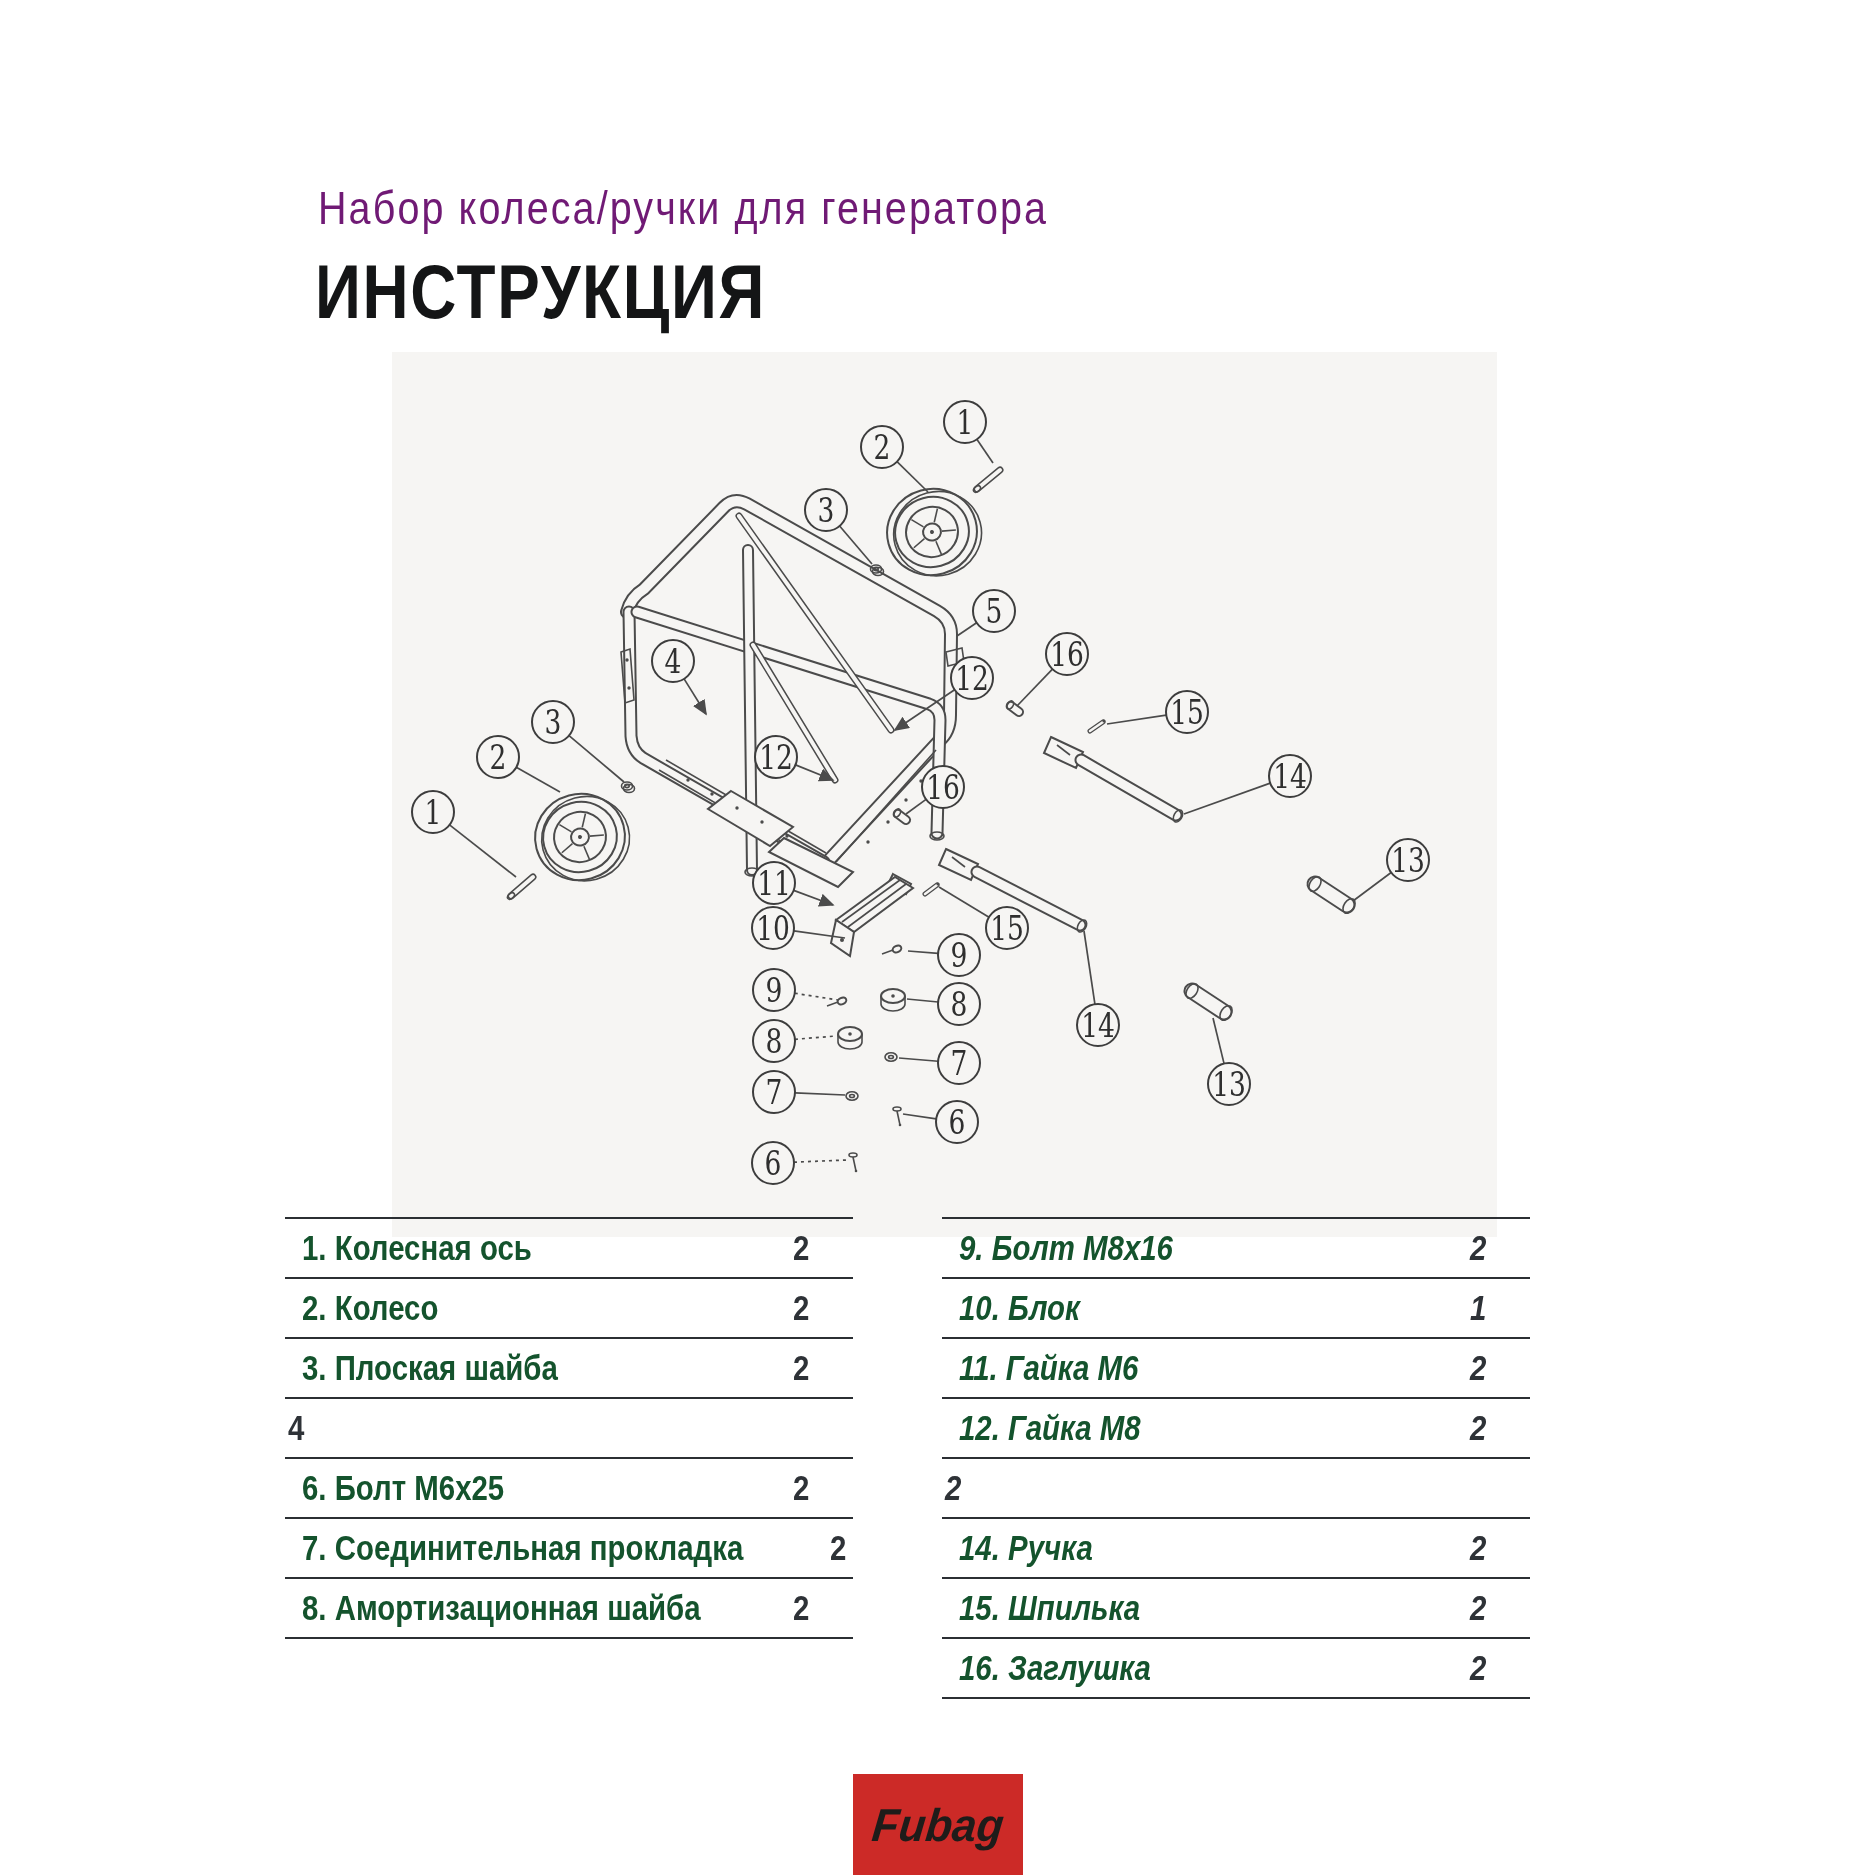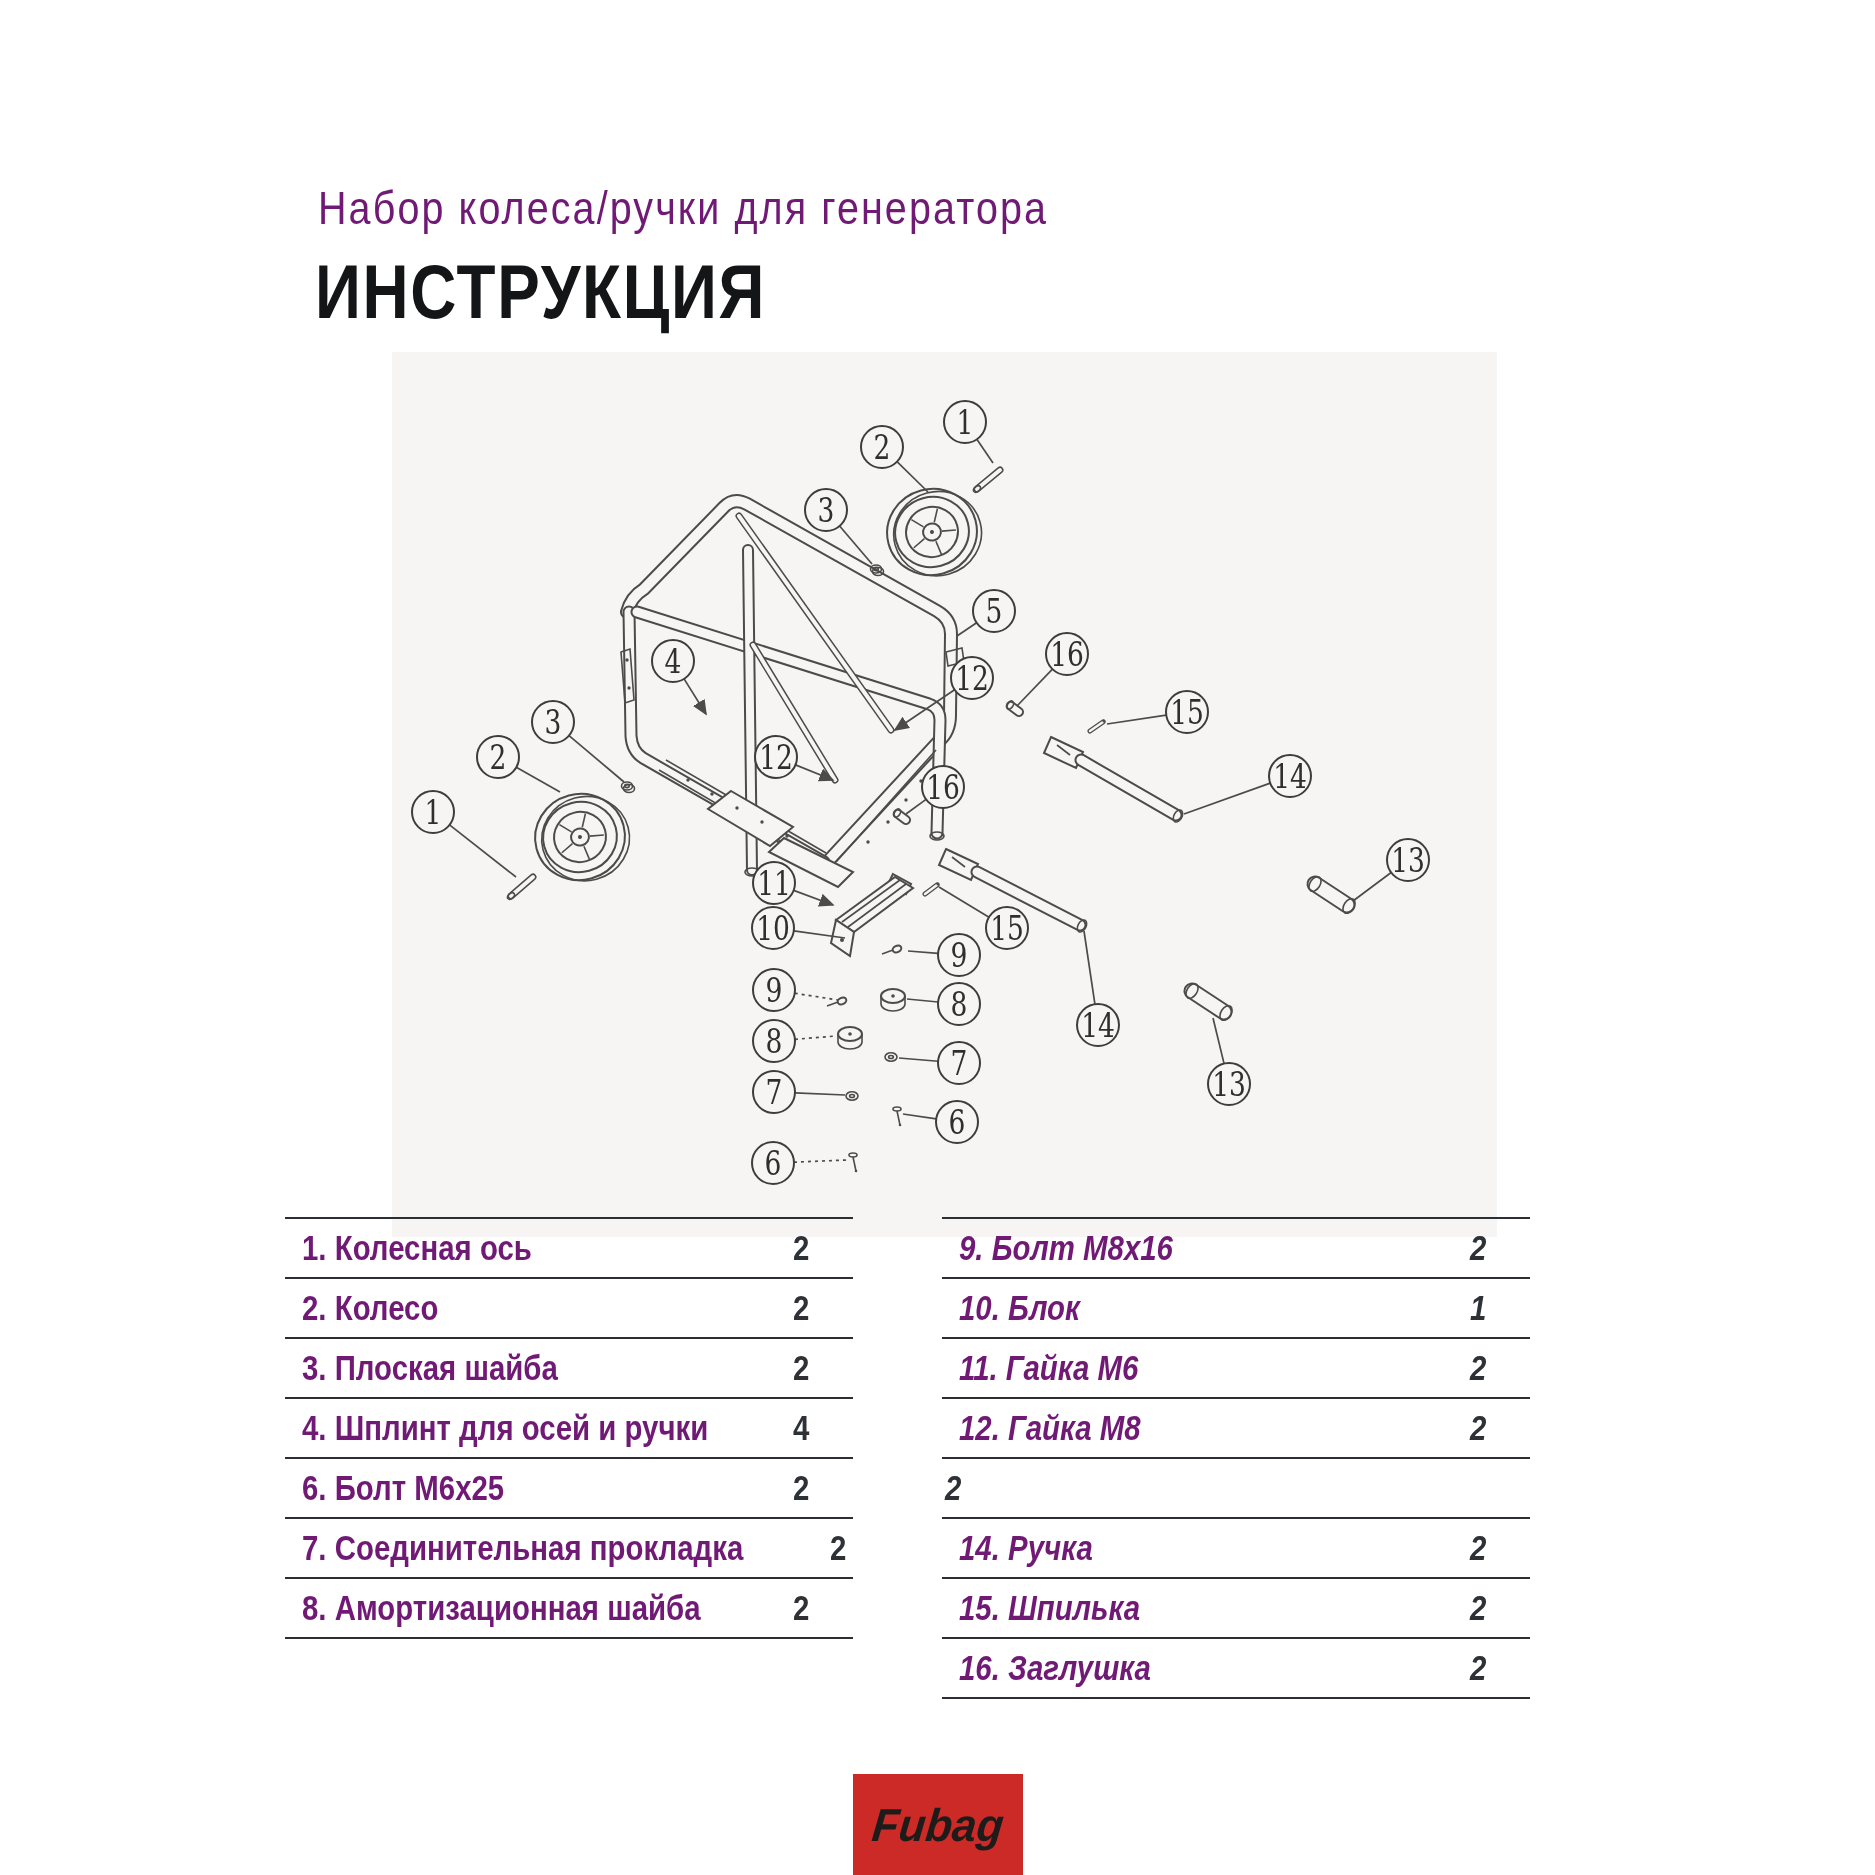--- a/index.html
+++ b/index.html
@@ -22,21 +22,21 @@
   .tubeIn{stroke:var(--paper);fill:none;stroke-linecap:round;stroke-linejoin:round;}
   .leader{stroke:var(--ink);stroke-width:1.7;fill:none;}
   .callout{fill:var(--paper);stroke:#3d3d3d;stroke-width:2;}
   .cnum{font-family:"DejaVu Serif","Liberation Serif",serif;font-size:34px;fill:#2f2f2f;text-anchor:middle;}
 
   .parts-col{position:absolute;top:1217px;border-top:2px solid #2b2f33;}
   #parts-left{left:285px;width:568px;}
   #parts-right{left:942px;width:588px;font-style:italic;}
   .prow{height:58px;border-bottom:2px solid #2b2f33;display:flex;align-items:center;
         justify-content:space-between;}
-  .pname{font-size:35px;font-weight:700;color:#701a75;padding-left:17px;}
+  .pname{font-size:35px;font-weight:700;color:#14532d;padding-left:17px;}
   .pqty{font-size:35px;font-weight:700;color:#2e3237;padding-right:44px;}
 
   .logo{position:absolute;left:853px;top:1774px;width:170px;height:101px;
         display:flex;align-items:center;justify-content:center;}
   .logo-text{font-size:46px;font-weight:700;font-style:italic;
              transform:skewX(-6deg) scaleX(.95);letter-spacing:0px;}
 </style>
 </head>
 <body>
 
@@ -386,21 +386,20 @@
     </div>
     <div class="prow">
       <span class="pname"><span class="cond">2. Колесо</span></span>
       <span class="pqty"><span class="condr">2</span></span>
     </div>
     <div class="prow">
       <span class="pname"><span class="cond">3. Плоская шайба</span></span>
       <span class="pqty"><span class="condr">2</span></span>
     </div>
     <div class="prow">
-      <span class="pname"><span class="cond">4. Шплинт для осей и ручки</span></span>
       <span class="pqty"><span class="condr">4</span></span>
     </div>
     <div class="prow">
       <span class="pname"><span class="cond">6. Болт М6х25</span></span>
       <span class="pqty"><span class="condr">2</span></span>
     </div>
     <div class="prow">
       <span class="pname"><span class="cond">7. Соединительная прокладка</span></span>
       <span class="pqty"><span class="condr">2</span></span>
     </div>

